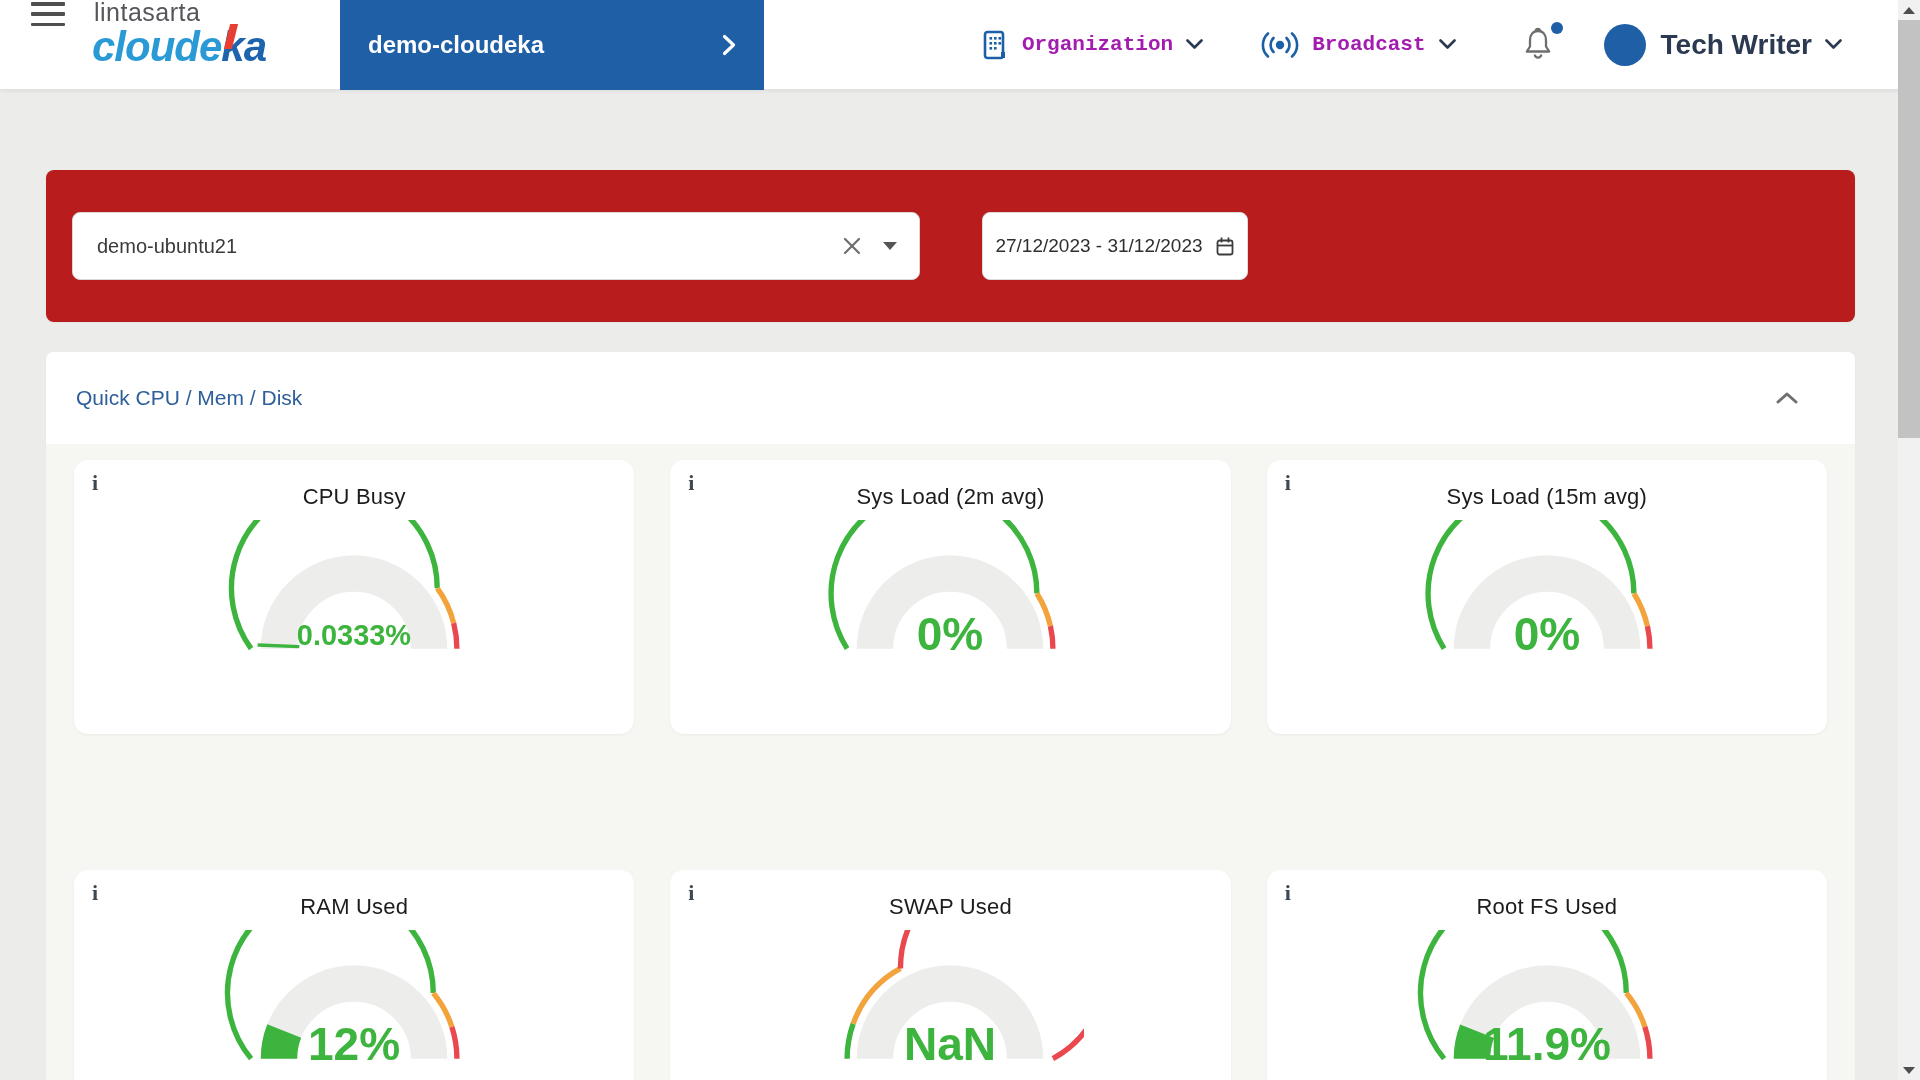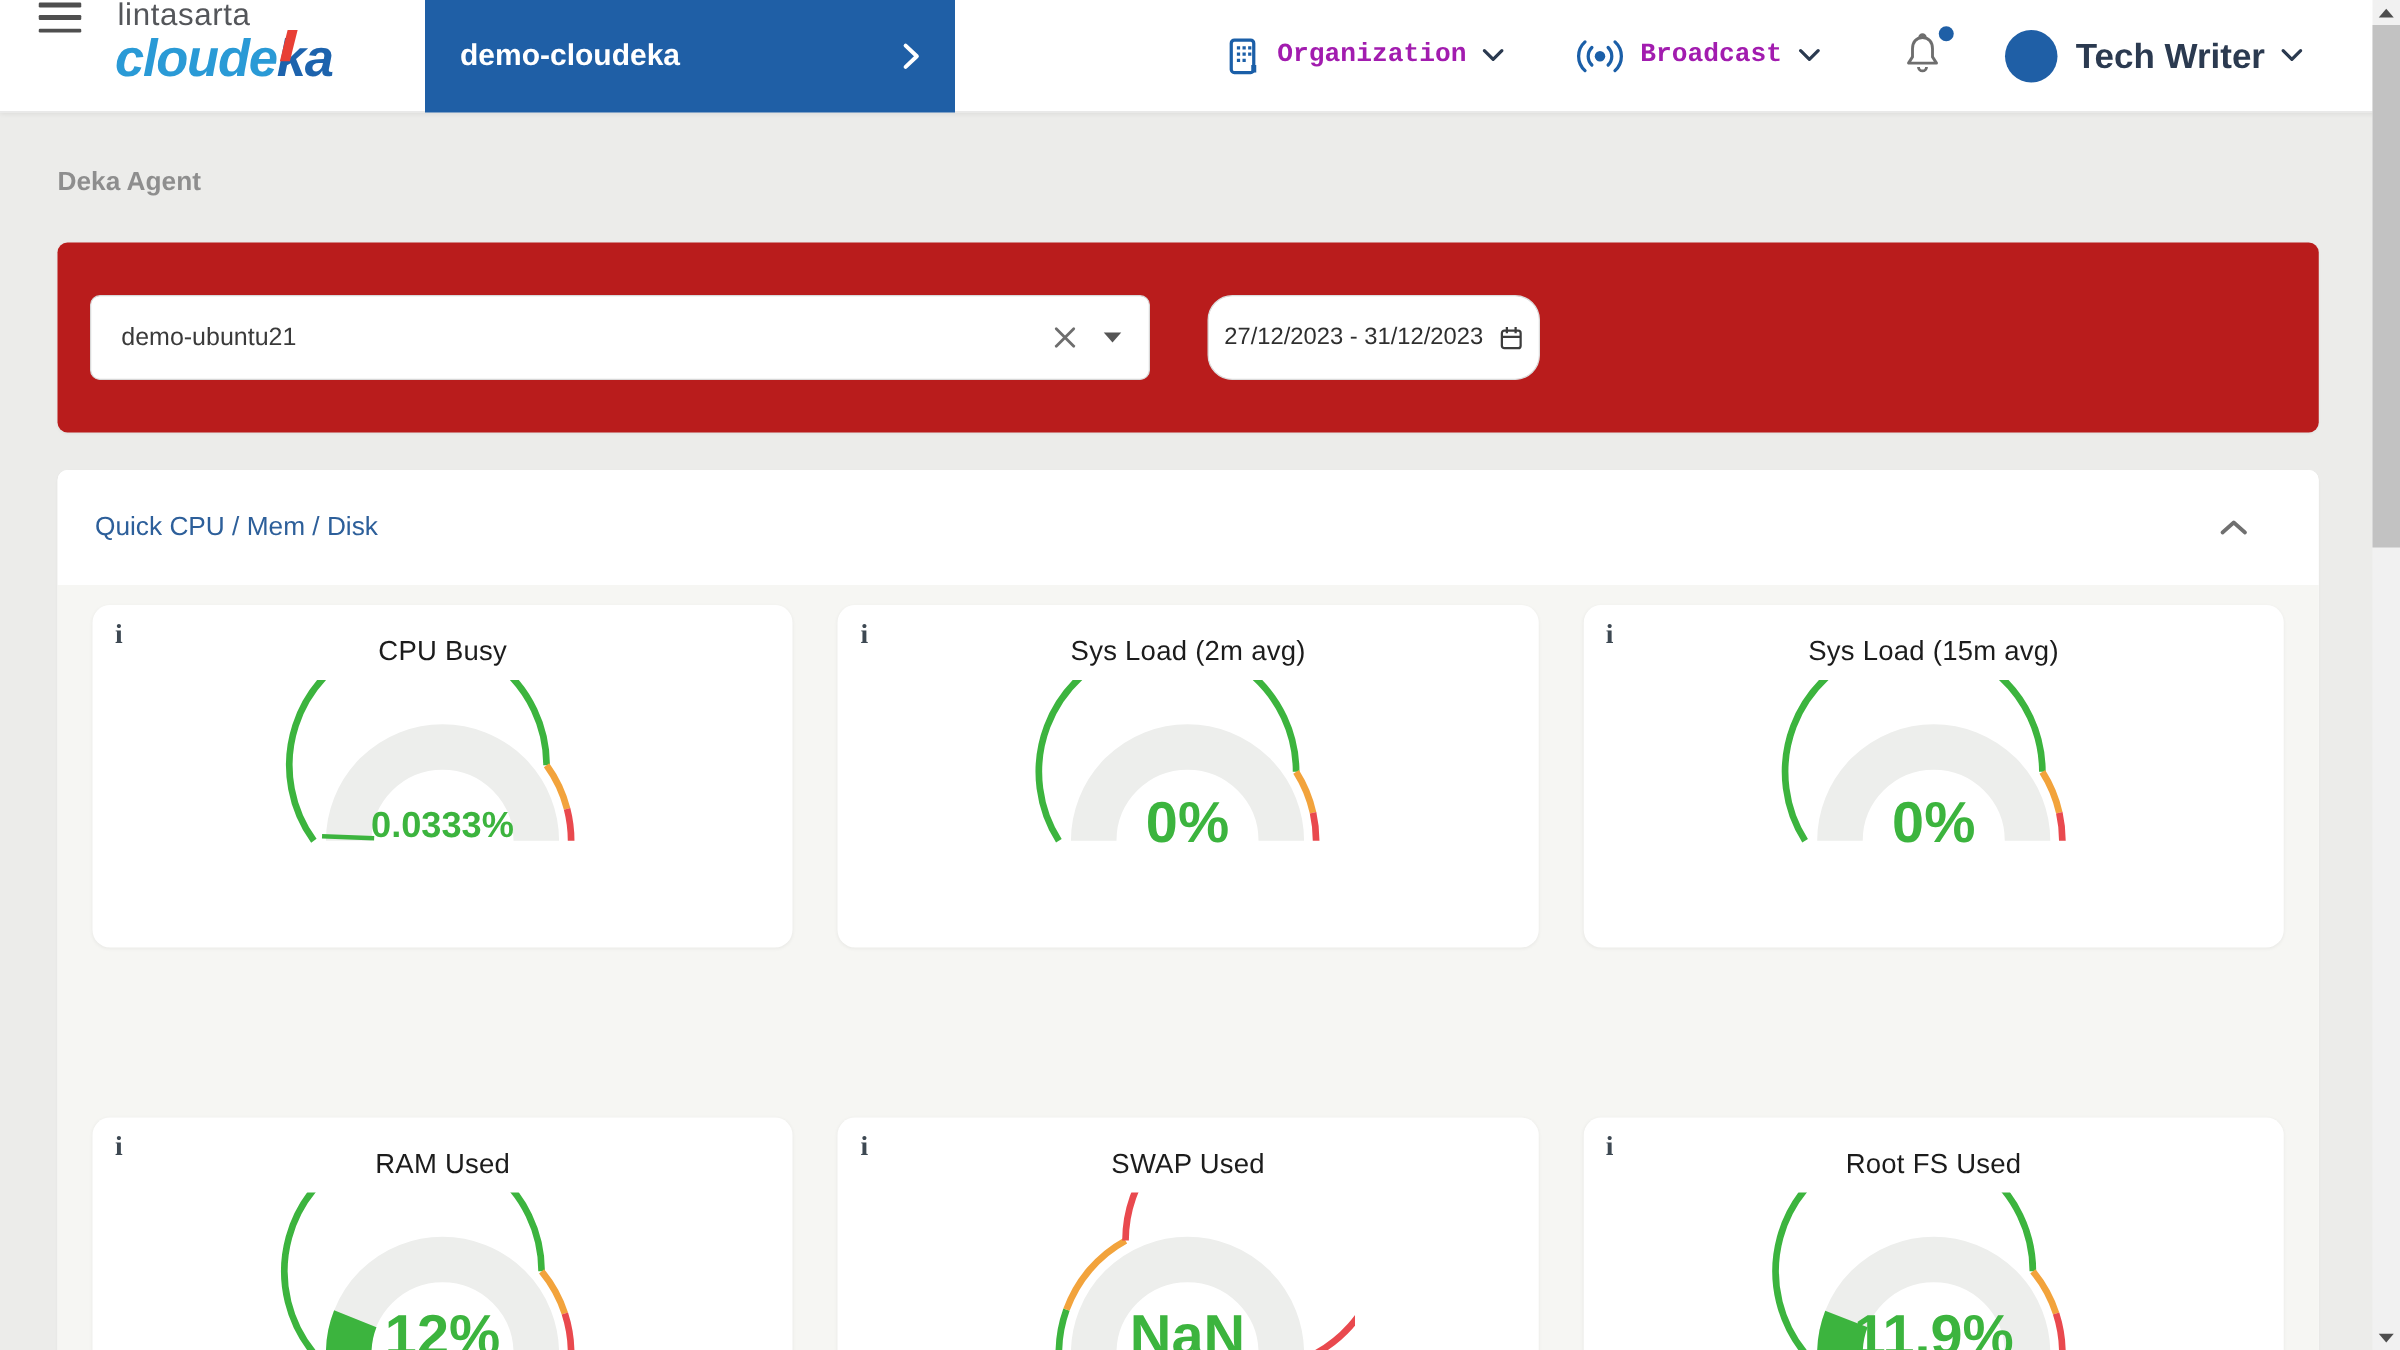--- a/index.html
+++ b/index.html
@@ -58,23 +58,23 @@
     box-shadow:0 1px 2px rgba(0,0,0,.04);
   }
   .select {
     width:848px; height:68px; border:1px solid #d8d8d8; border-radius:8px;
     display:flex; align-items:center; padding:0 22px 0 24px;
     font-size:20px; color:#3a3a3a; background:#fff; cursor:pointer;
   }
   .select .grow { flex:1; }
   .caret-down { width:0; height:0; border-left:7px solid transparent; border-right:7px solid transparent; border-top:8px solid #555; margin-left:20px; }
   .date-range {
-    width:266px; height:68px; border:1px solid #dcdcdc; border-radius:20px;
+    width:266px; height:68px; border:1px solid #dcdcdc; border-radius:8px;
     display:flex; align-items:center; justify-content:center; gap:12px;
-    font-size:19px; color:#2f2f2f; background:#fff; cursor:pointer;
+    font-size:19px; color:#2f2f2f; background:#fff; cursor:pointer;margin-left:16px;
   }
 
   .panel { margin-top:30px; background:#fff; border-radius:8px 8px 0 0; height:920px; overflow:hidden; box-shadow:0 1px 2px rgba(0,0,0,.04); }
   .panel-header { height:92px; display:flex; align-items:center; padding:0 56px 0 30px; background:#fff; }
   .panel-title { font-size:21px; color:#2d5f9a; }
   .panel-header svg { margin-left:auto; cursor:pointer; }
   .panel-body {
     background:#f6f6f3; padding:16px 28px 28px;
     display:grid; grid-template-columns:repeat(3,1fr); gap:36px;
     height:calc(100% - 92px);
@@ -163,21 +163,20 @@
       <span class="avatar"></span>
       <span class="user-name">Tech Writer</span>
       <svg width="17" height="11" viewBox="0 0 17 11">
           <polyline points="1.5,1.5 8.5,8.5 15.5,1.5" fill="none" stroke="#2b3a50" stroke-width="2.6" stroke-linecap="round" stroke-linejoin="round"></polyline>
         </svg>
     </div>
   </div>
 </div>
 
 <div class="main">
-  <div class="page-title">Deka Agent</div>
 
   <div class="filter-card">
     <div class="select">
       <span>demo-ubuntu21</span>
       <span class="grow"></span>
       <svg width="22" height="22" viewBox="0 0 22 22">
           <line x1="4" y1="4" x2="18" y2="18" stroke="#6d6d6d" stroke-width="2.2" stroke-linecap="round"></line>
           <line x1="18" y1="4" x2="4" y2="18" stroke="#6d6d6d" stroke-width="2.2" stroke-linecap="round"></line>
         </svg>
       <span class="caret-down"></span>

